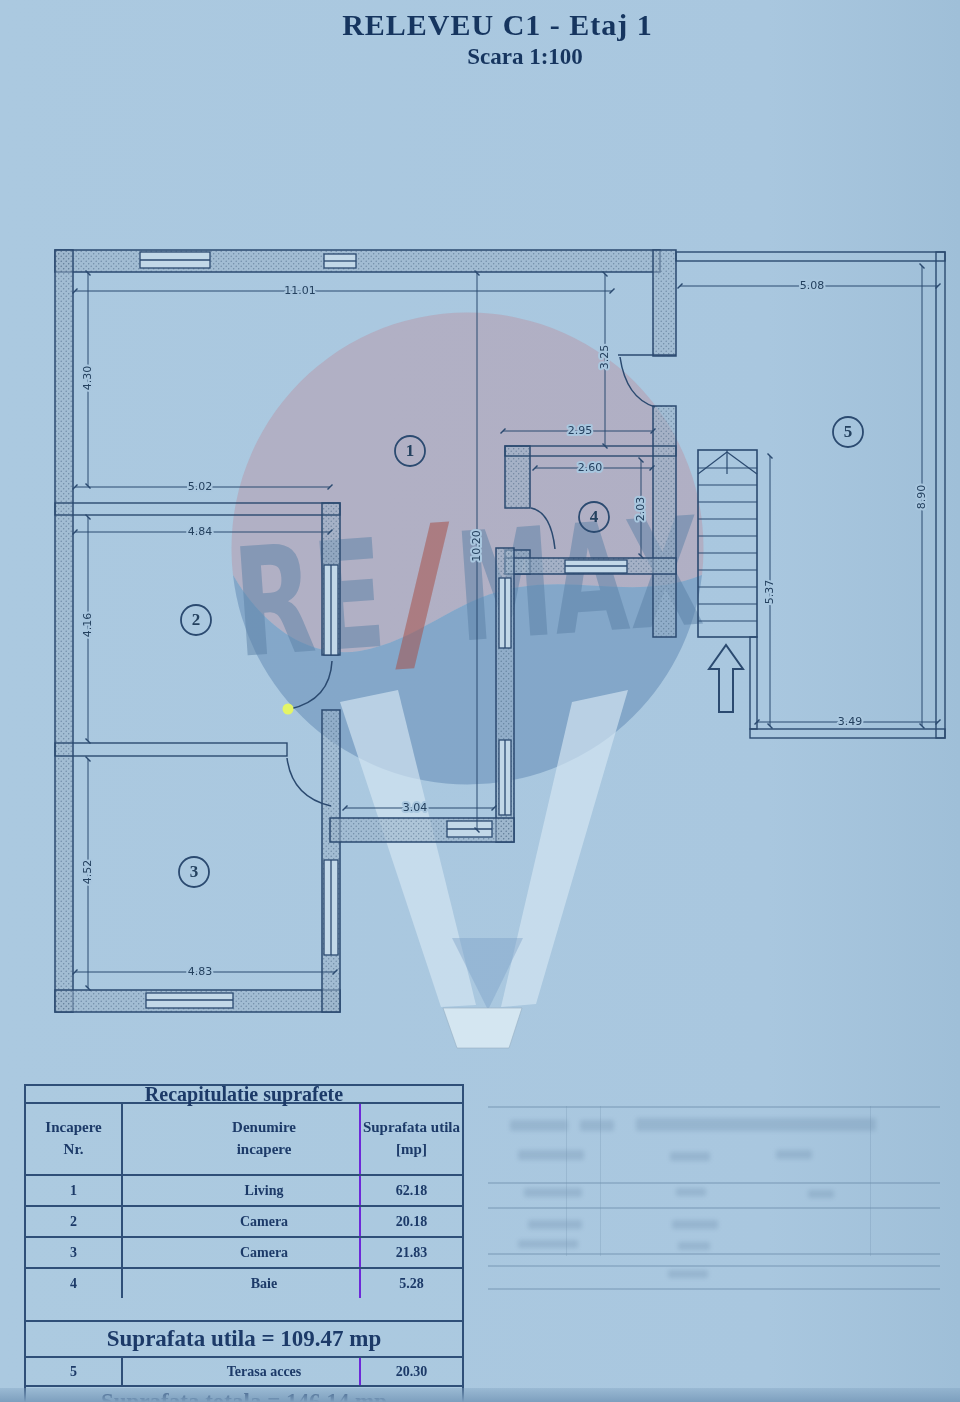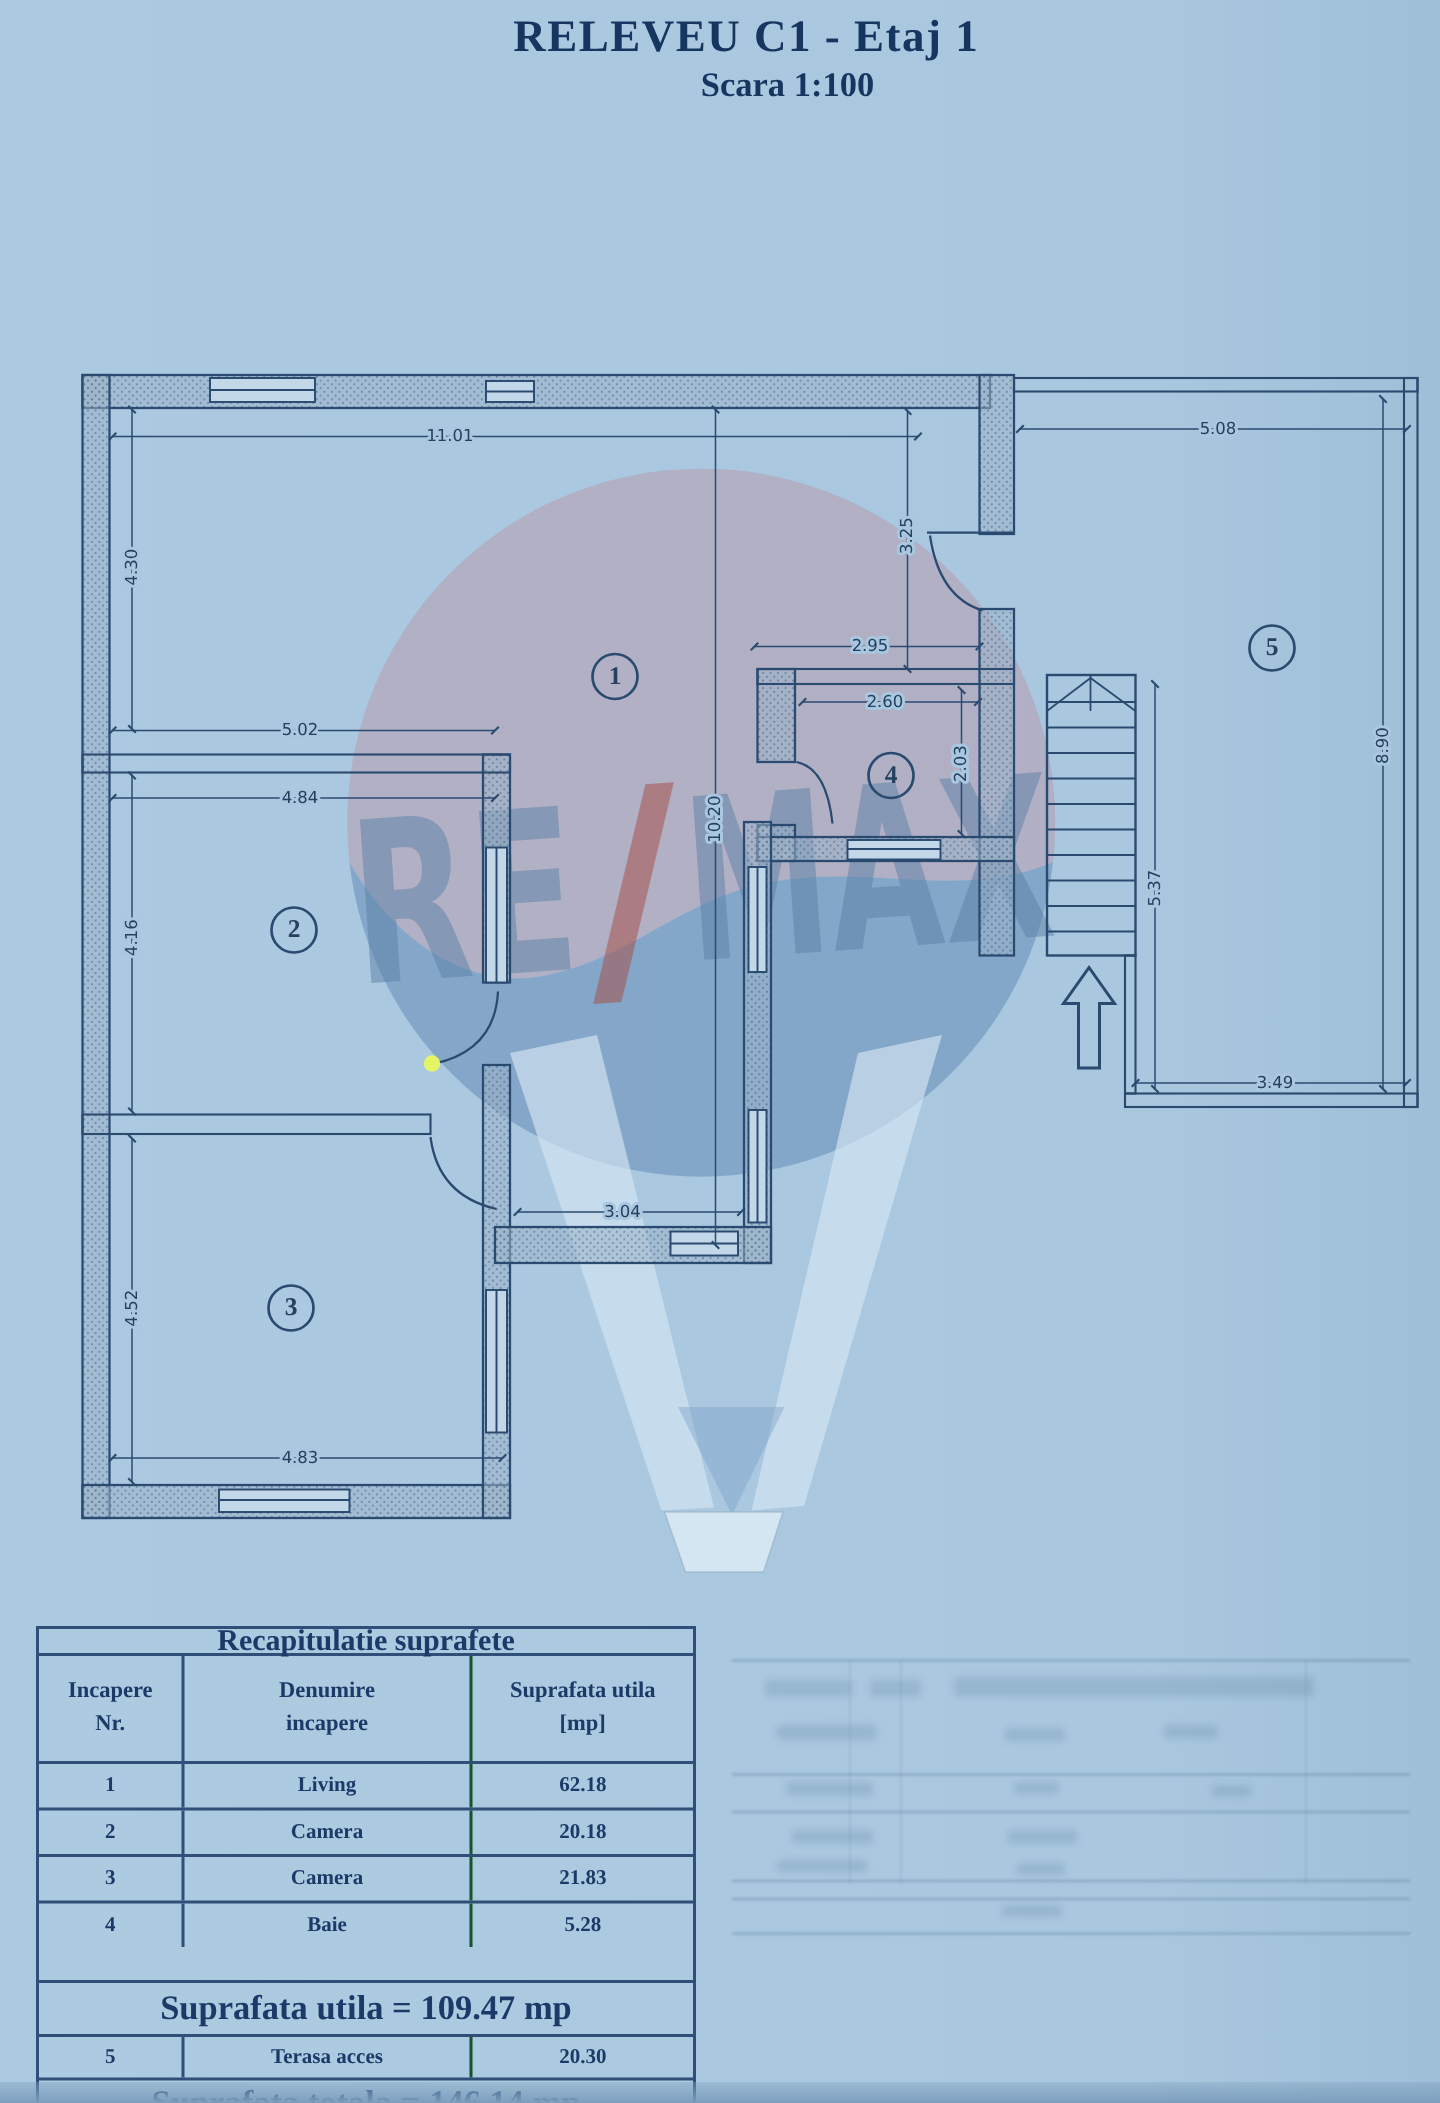--- a/index.html
+++ b/index.html
@@ -20,21 +20,21 @@
   
   .areas-table{
     position:absolute;left:24px;top:1084px;width:436px;
     border:2px solid #2f4f78;color:#1c3a68;background:rgba(255,255,255,0.02);
     font-family:"Liberation Serif",serif;font-weight:700;
   }
   .tr{display:flex;border-top:2px solid #2f4f78;}
   .tr:first-child{border-top:none;}
   .cell{display:flex;flex-direction:column;align-items:center;justify-content:center;text-align:center;}
   .c1{width:95px;border-right:2px solid #2f4f78;}
-  .c2{width:190px;border-right:2px solid #14532d;}
+  .c2{width:190px;border-right:2px solid #6d28d9;padding-left:46px;}
   .c3{flex:1;}
   .r-title{height:16px;font-size:20px;}
   .r-head{height:70px;font-size:15px;line-height:1.45;}
   .r-data{height:29px;font-size:14px;}
   .r-data5{height:27px;font-size:14px;}
   .r-merge{height:34px;font-size:23px;margin-top:22px;}
   .r-total{height:30px;font-size:23px;}
   .merge-cell{width:100%;display:flex;align-items:center;justify-content:center;}
 
   

